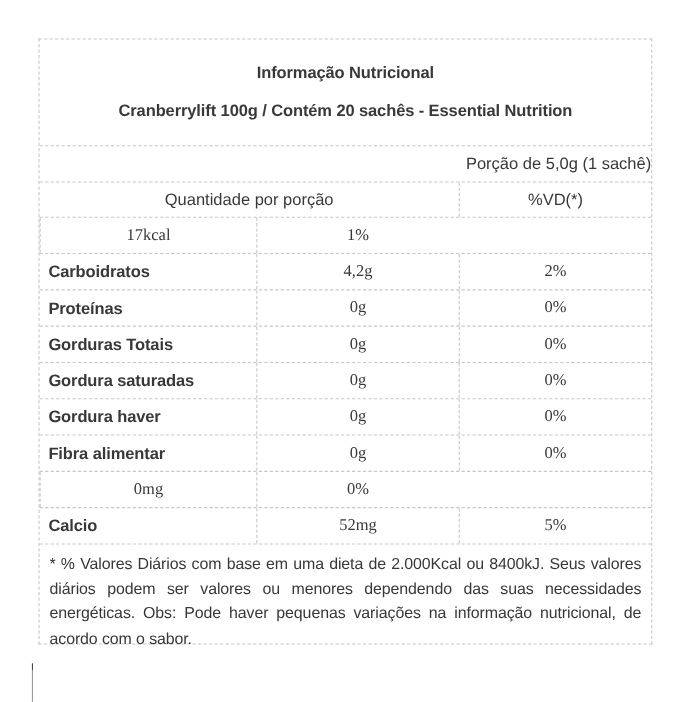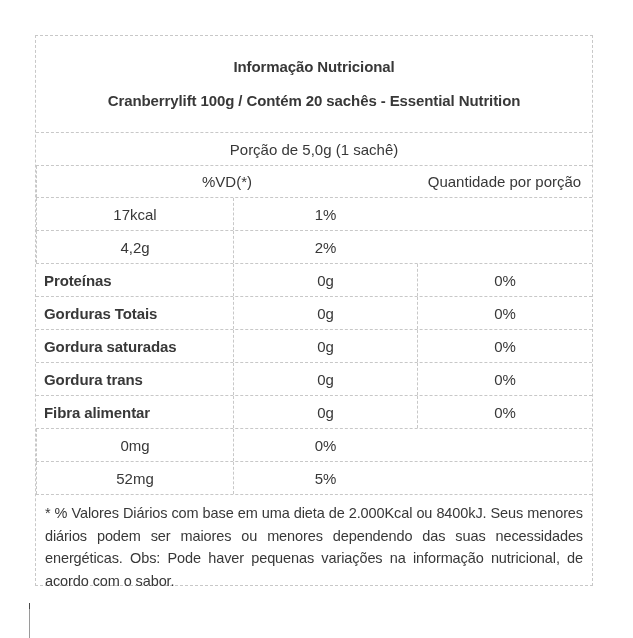--- a/index.html
+++ b/index.html
@@ -39,21 +39,21 @@
     font-weight: bold;
     font-size: 15px;
     line-height: 34px;
     letter-spacing: -0.1px;
     white-space: nowrap;
   }
   .serving-row {
     height: 33px;
     display: flex;
     align-items: center;
-    justify-content: center;
+    justify-content: flex-end;
     font-size: 15px;
   }
   .header-row {
     height: 32px;
     display: grid;
     grid-template-columns: 381px 175px;
     align-items: stretch;
     font-size: 15px;
   }
   .header-cell {
@@ -77,20 +77,21 @@
     box-sizing: border-box;
   }
   .cell.label {
     font-weight: bold;
     padding-left: 8px;
     letter-spacing: -0.1px;
   }
   .cell.qty, .cell.dv {
     justify-content: center;
     border-left: 1px dashed #c8c8c8;
+    font-family: Liberation Serif, serif;
   }
   .footnote {
     height: 90px;
     border-bottom: none;
     padding: 7px 9px 0 9px;
     font-size: 14.5px;
     line-height: 22.5px;
     text-align: justify;
     letter-spacing: -0.1px;
   }
@@ -111,65 +112,67 @@
   <div class="section title-block">
     <div class="title-line">Informação Nutricional</div>
     <div class="title-line">Cranberrylift 100g / Contém 20 sachês - Essential Nutrition</div>
   </div>
 
   <div class="section serving-row">
     <span>Porção de 5,0g (1 sachê)</span>
   </div>
 
   <div class="section header-row">
+    <div class="header-cell">Quantidade por porção</div>
     <div class="header-cell dv">%VD(*)</div>
-    <div class="header-cell">Quantidade por porção</div>
   </div>
 
   <div id="rows-container">
       <div class="section data-row">
         <div class="cell qty">17kcal</div>
         <div class="cell dv">1%</div>
       </div>
       <div class="section data-row">
+        <div class="cell label">Carboidratos</div>
         <div class="cell qty">4,2g</div>
         <div class="cell dv">2%</div>
       </div>
       <div class="section data-row">
         <div class="cell label">Proteínas</div>
         <div class="cell qty">0g</div>
         <div class="cell dv">0%</div>
       </div>
       <div class="section data-row">
         <div class="cell label">Gorduras Totais</div>
         <div class="cell qty">0g</div>
         <div class="cell dv">0%</div>
       </div>
       <div class="section data-row">
         <div class="cell label">Gordura saturadas</div>
         <div class="cell qty">0g</div>
         <div class="cell dv">0%</div>
       </div>
       <div class="section data-row">
-        <div class="cell label">Gordura trans</div>
+        <div class="cell label">Gordura haver</div>
         <div class="cell qty">0g</div>
         <div class="cell dv">0%</div>
       </div>
       <div class="section data-row">
         <div class="cell label">Fibra alimentar</div>
         <div class="cell qty">0g</div>
         <div class="cell dv">0%</div>
       </div>
       <div class="section data-row">
         <div class="cell qty">0mg</div>
         <div class="cell dv">0%</div>
       </div>
       <div class="section data-row">
+        <div class="cell label">Calcio</div>
         <div class="cell qty">52mg</div>
         <div class="cell dv">5%</div>
       </div>
     </div>
 
-  <div class="section footnote">* % Valores Diários com base em uma dieta de 2.000Kcal ou 8400kJ. Seus menores diários podem ser maiores ou menores dependendo das suas necessidades energéticas. Obs: Pode haver pequenas variações na informação nutricional, de acordo com o sabor.</div>
+  <div class="section footnote">* % Valores Diários com base em uma dieta de 2.000Kcal ou 8400kJ. Seus valores diários podem ser valores ou menores dependendo das suas necessidades energéticas. Obs: Pode haver pequenas variações na informação nutricional, de acordo com o sabor.</div>
 
 </div>
 
 <div class="edge-artifact-line"></div>
 
 </body></html>

